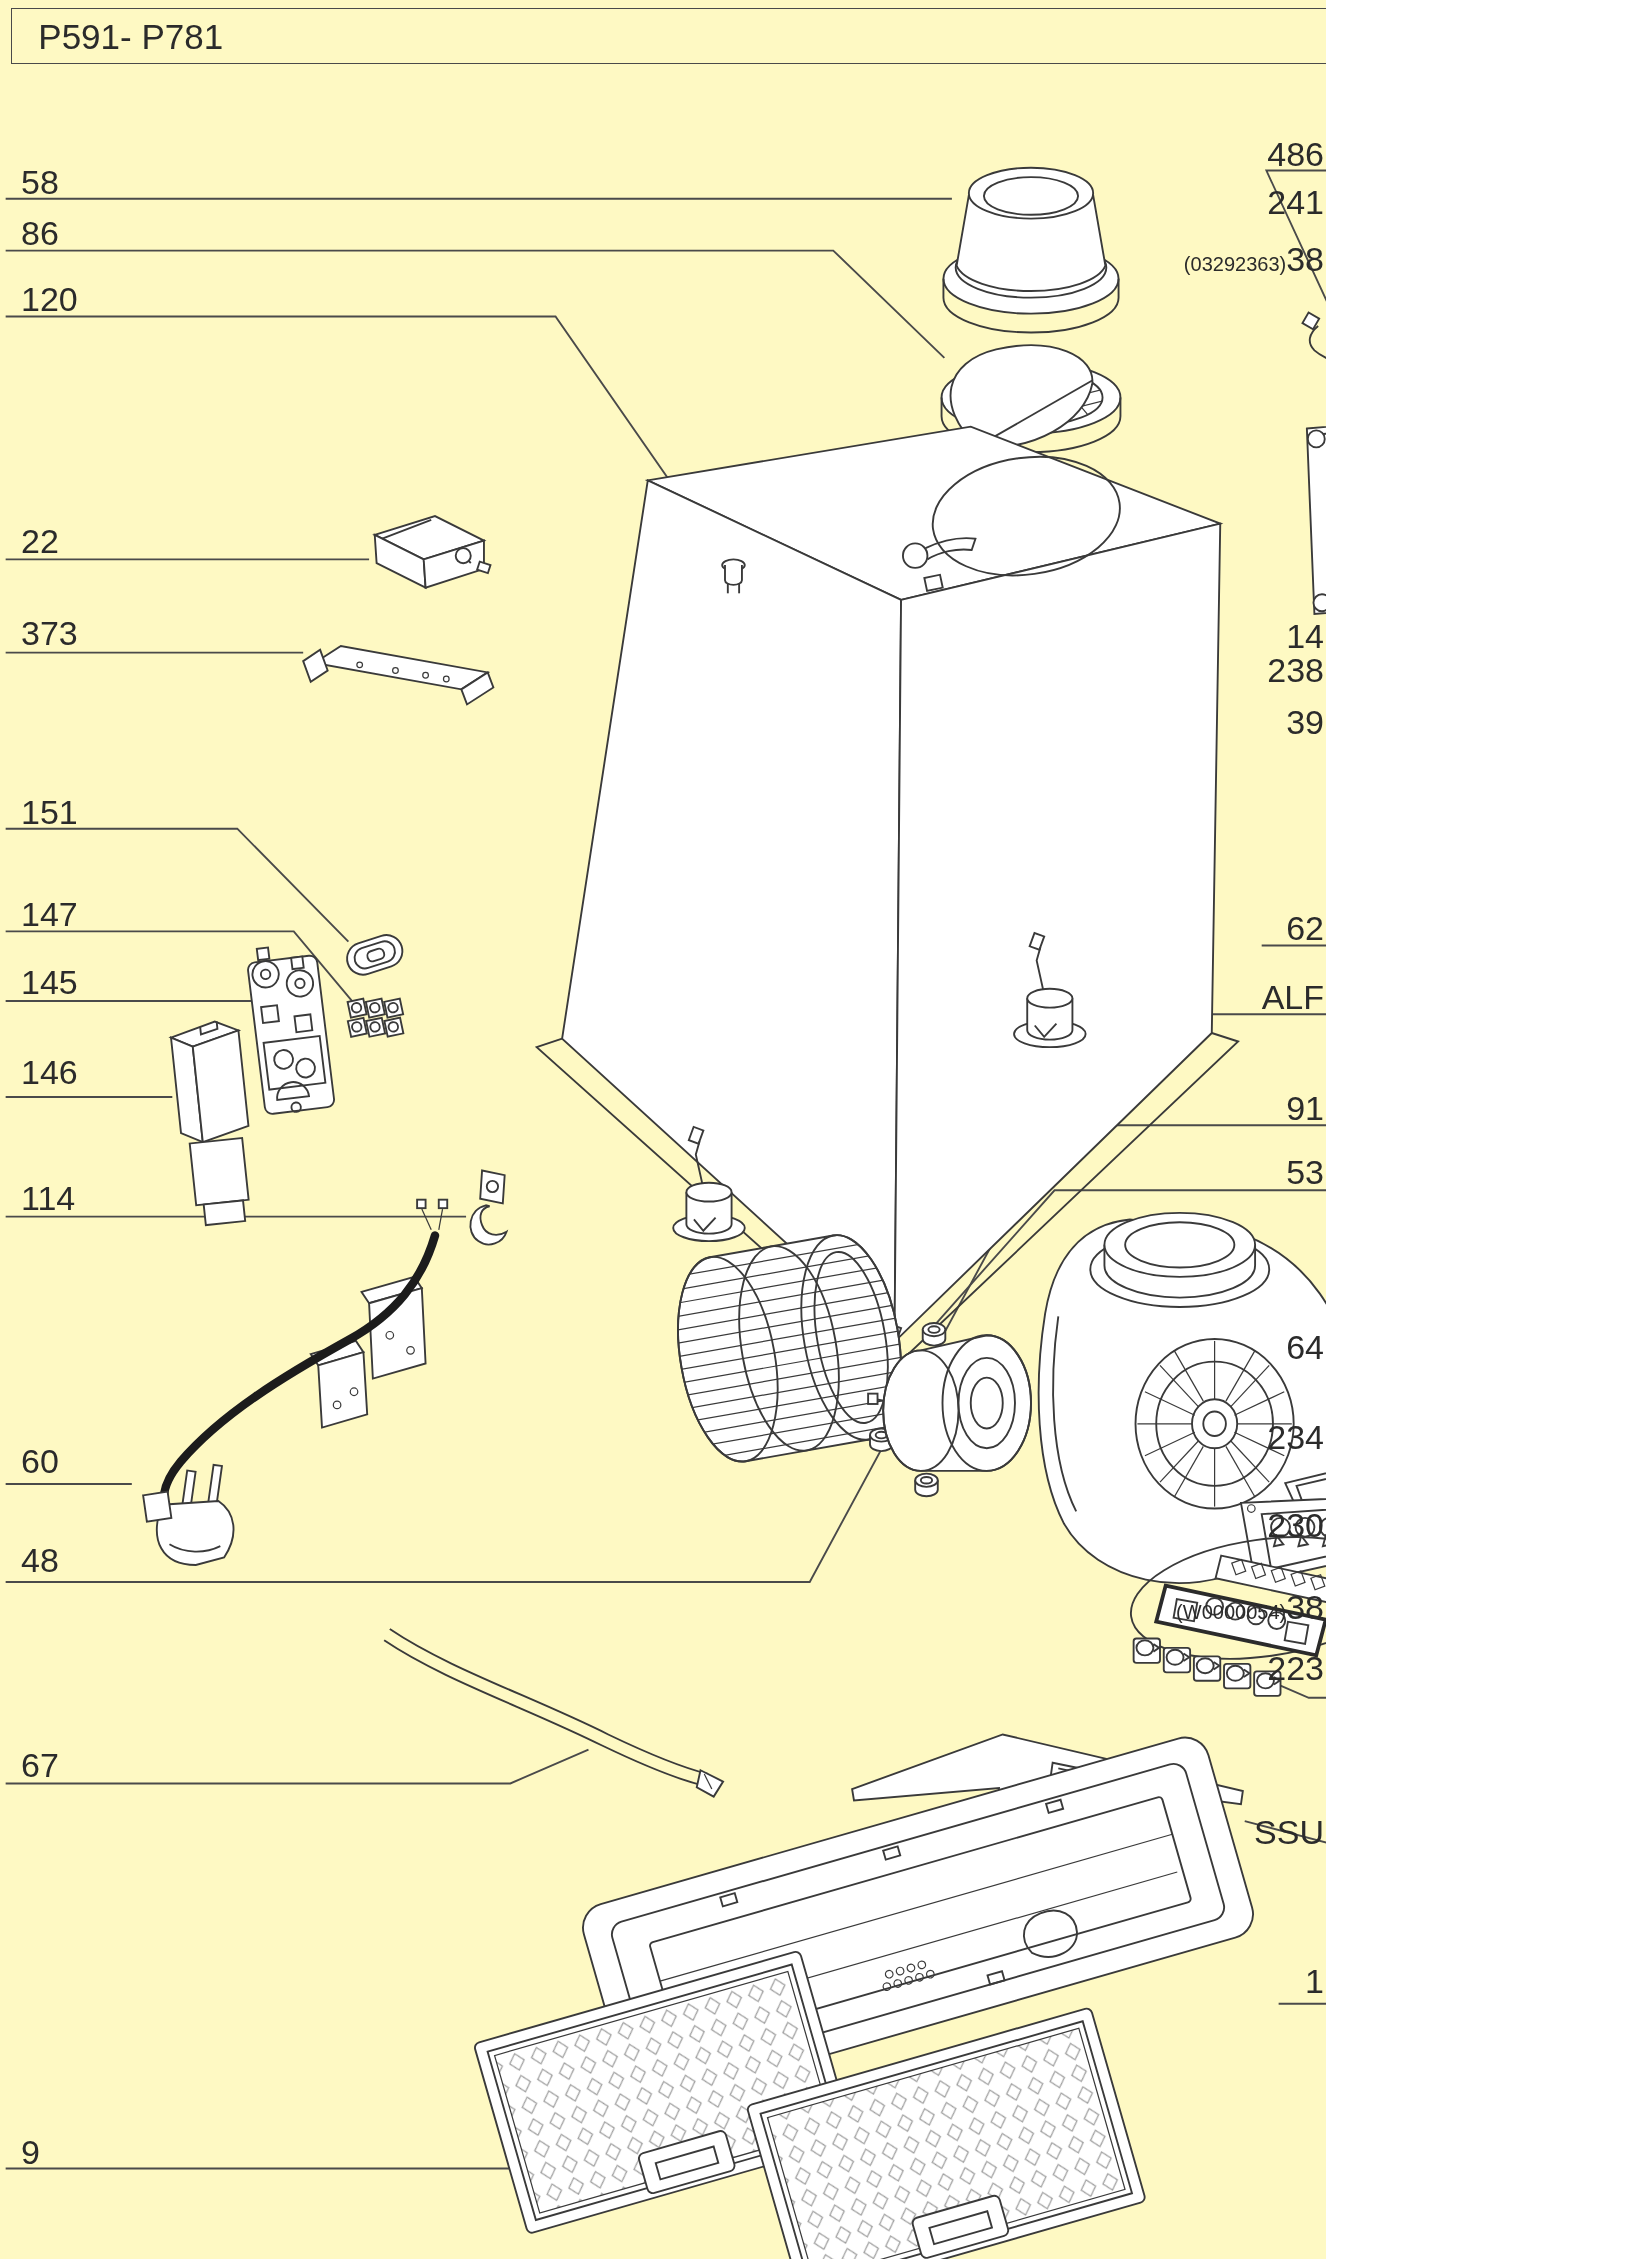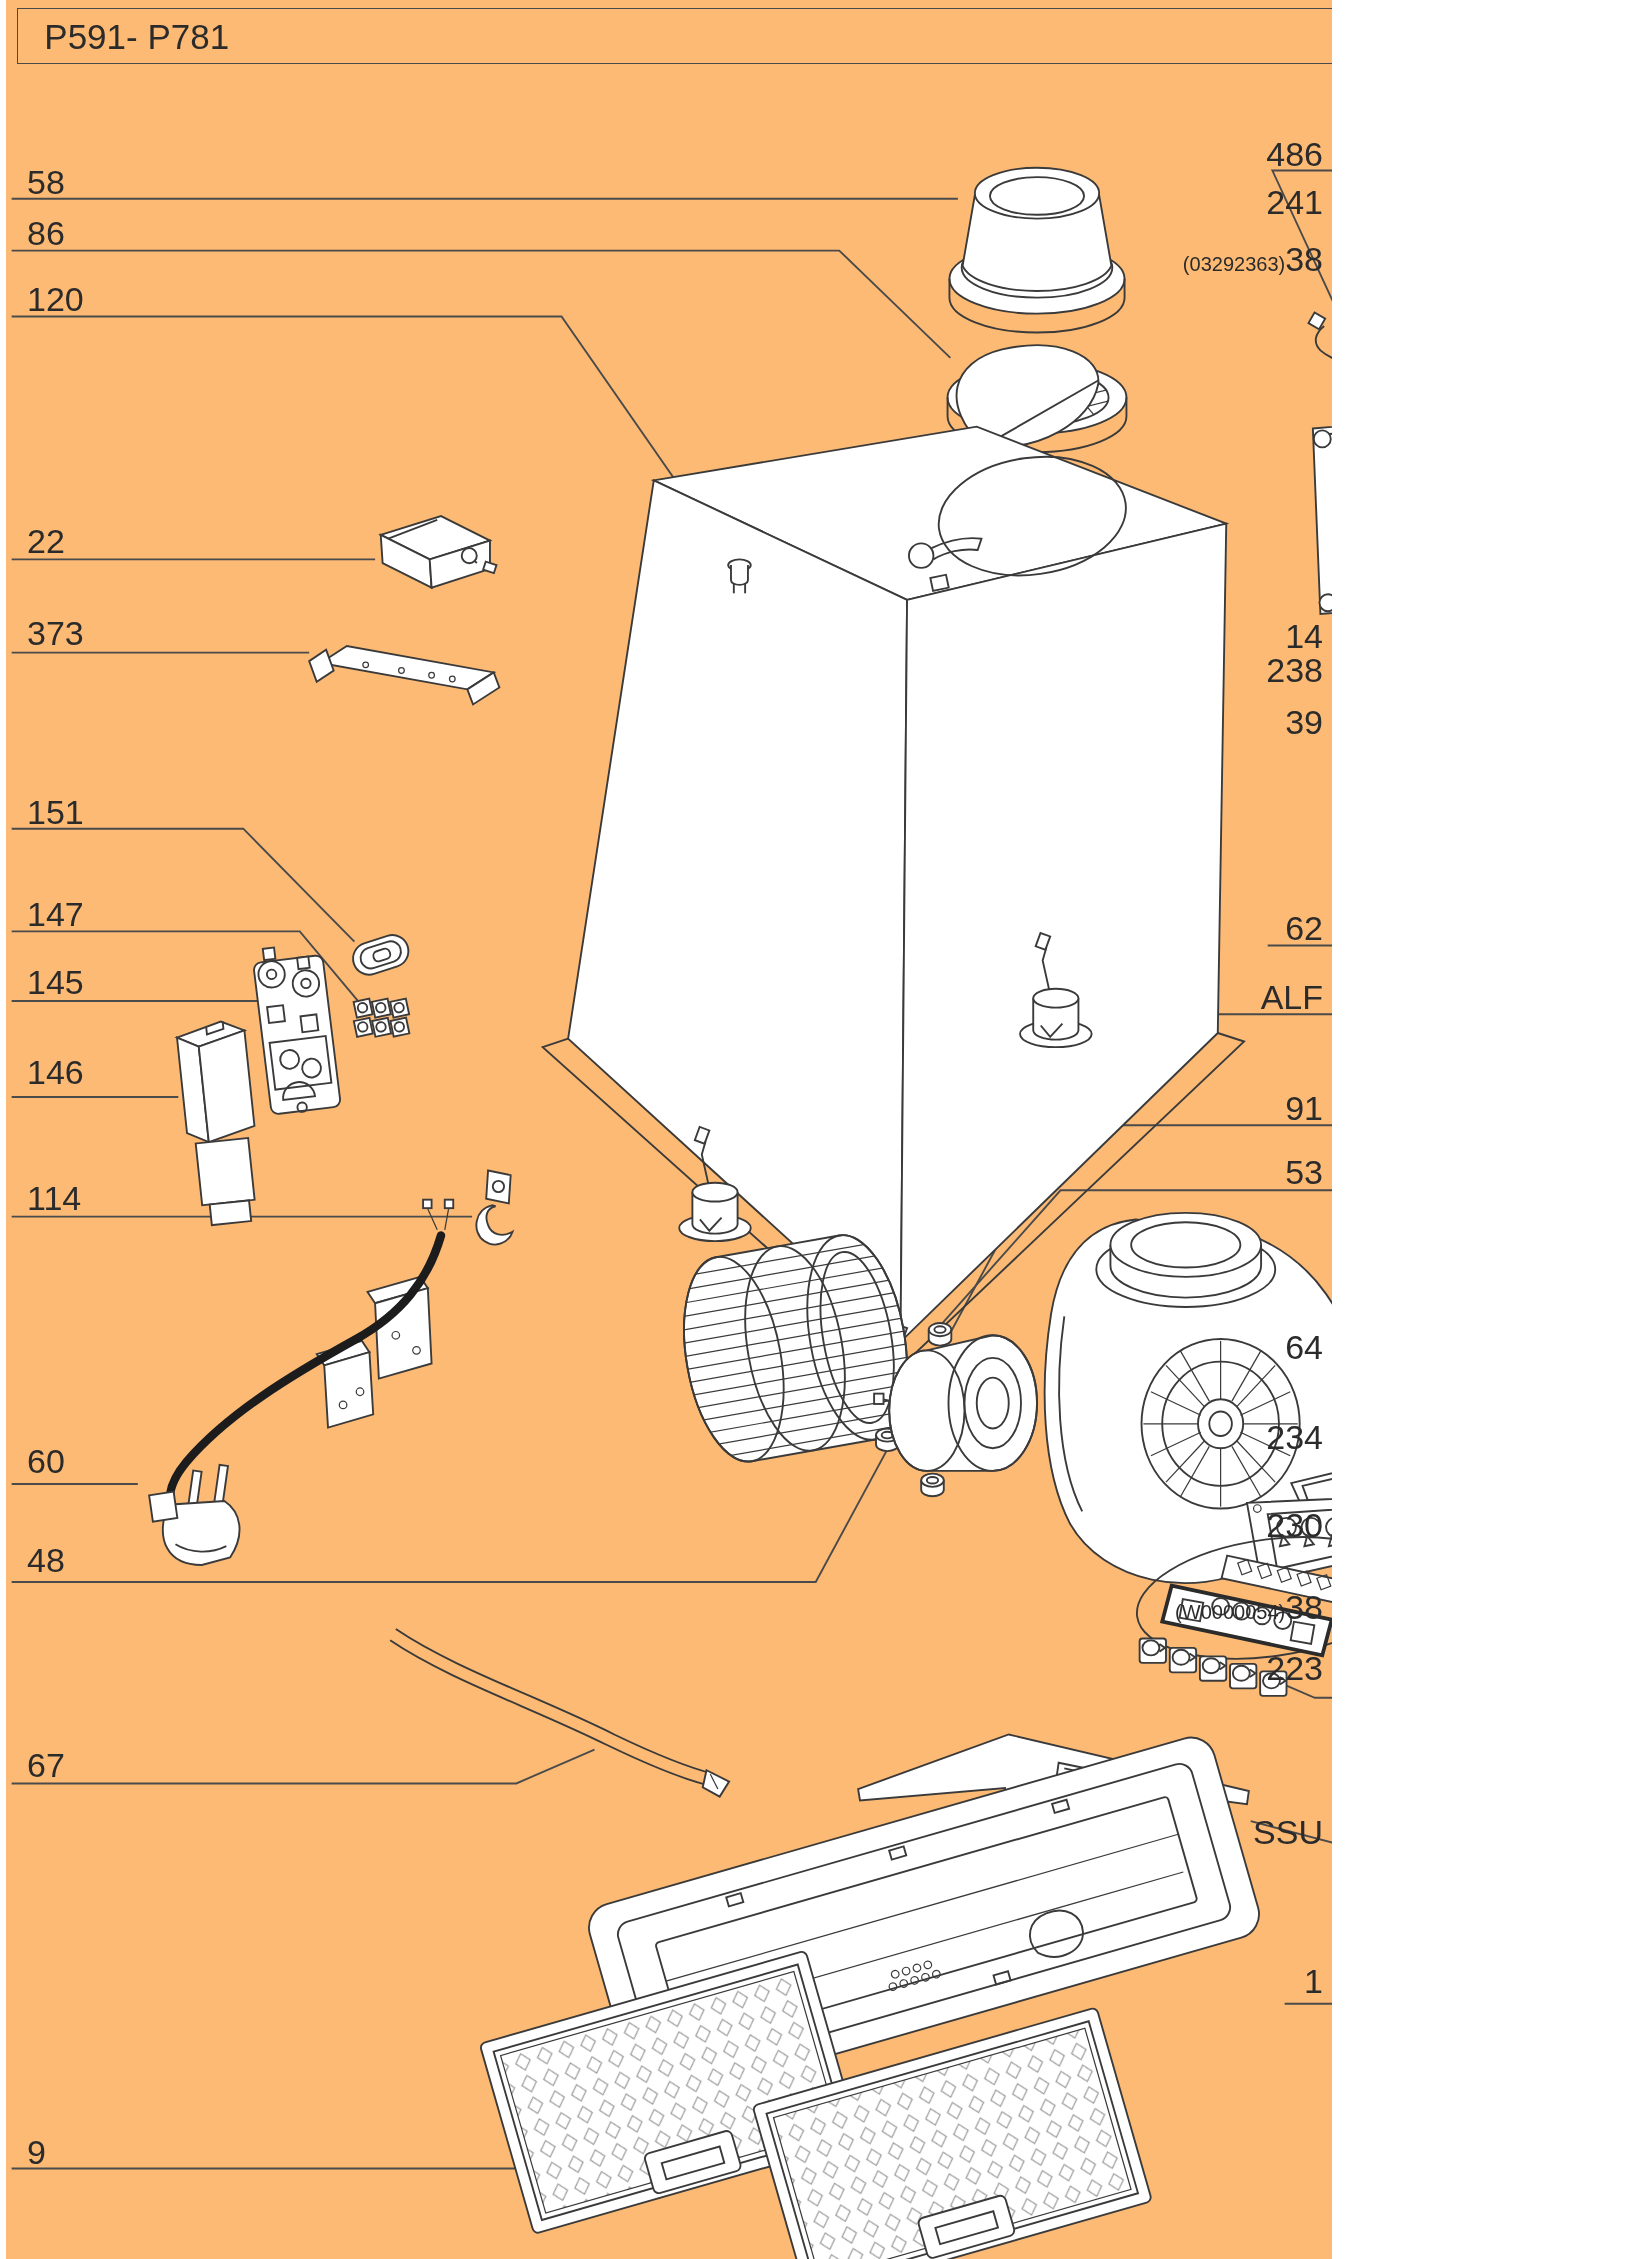--- a/index.html
+++ b/index.html
@@ -1,23 +1,23 @@
 <!DOCTYPE html>
 <html style="font-size:15px"><head>
 <meta charset="utf-8">
 <style>
   html,body{margin:0;padding:0;background:#ffffff;}
-  #page{position:relative;width:1326px;height:2260px;background:#fdba74;overflow:hidden;
-        font-family:"Liberation Sans","DejaVu Sans",sans-serif;color:#2b2b2b;margin-left:6px;}
+  #page{position:relative;width:1326px;height:2260px;background:#fef9c3;overflow:hidden;
+        font-family:"Liberation Sans","DejaVu Sans",sans-serif;color:#2b2b2b;}
   #art{position:absolute;left:0;top:0;}
   .titlebar{position:absolute;left:11.3px;top:7.5px;width:1605px;height:56px;border:1.9px solid #4a4a4a;
             font-size:35px;line-height:56px;padding-left:26px;box-sizing:border-box;color:#2b2b2b;}
   .lbl{position:absolute;font-size:34px;line-height:34px;white-space:nowrap;color:#2b2b2b;}
   .lbl.left{left:21px;text-align:left;}
-  .lbl.right{right:9px;text-align:center;}
+  .lbl.right{right:2px;text-align:center;}
   .lbl .pfx{font-size:20px;}
   svg .ln{stroke:#4a4a4a;stroke-width:2;fill:none;}
   svg .pt{stroke:#3a3a3a;stroke-width:2;fill:#ffffff;}
   svg .ptn{stroke:#3a3a3a;stroke-width:2;fill:none;}
   svg .thin{stroke:#3a3a3a;stroke-width:1.3;fill:none;}
   svg .thick{stroke:#2b2b2b;stroke-width:4;fill:#ffffff;}
   svg .wire{stroke:#1c1c1c;stroke-width:9;fill:none;stroke-linecap:round;}
 </style>
 </head>
 <body>

